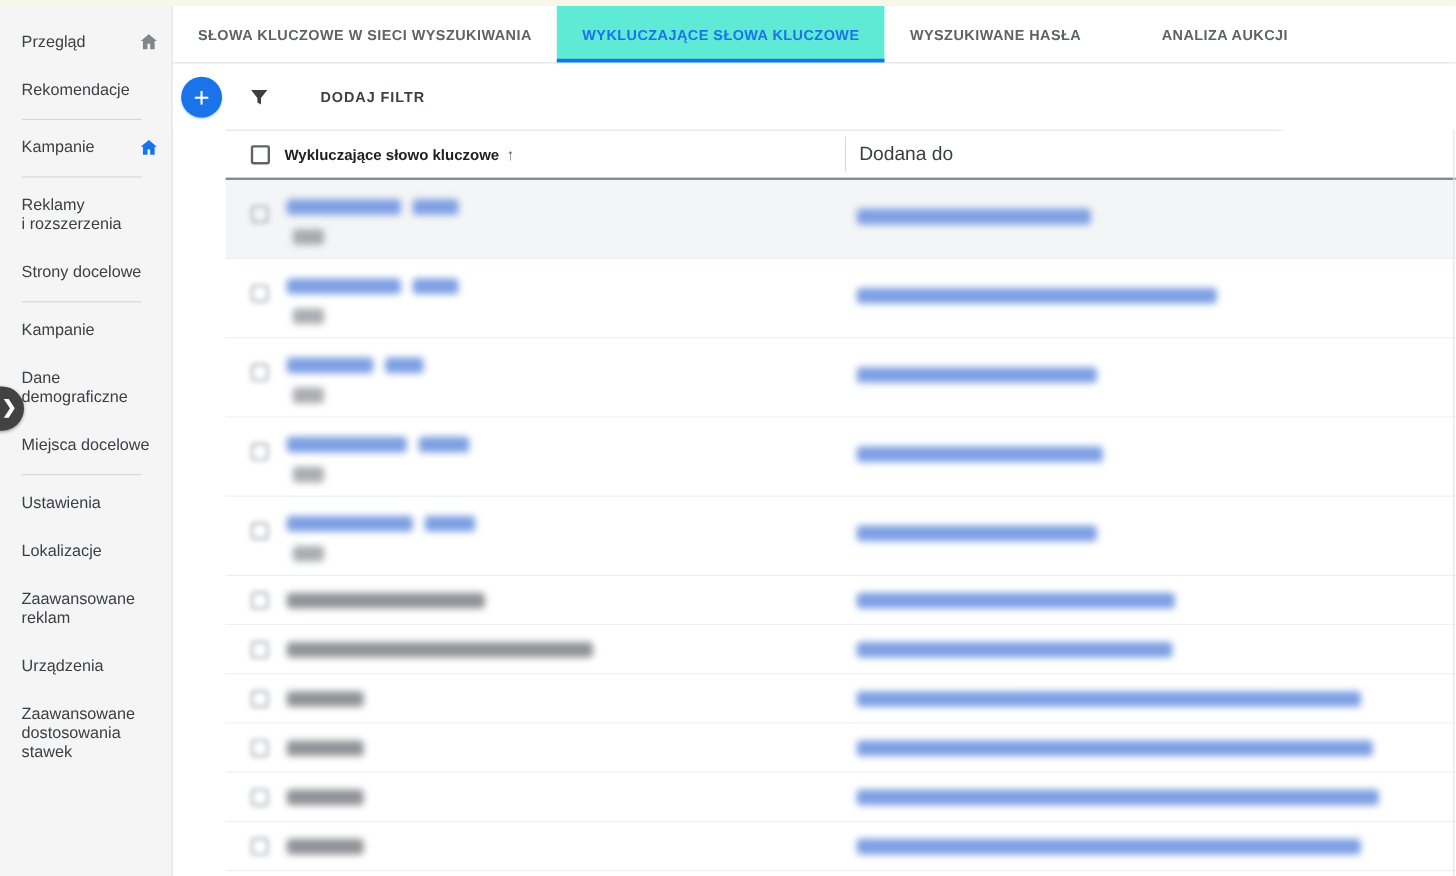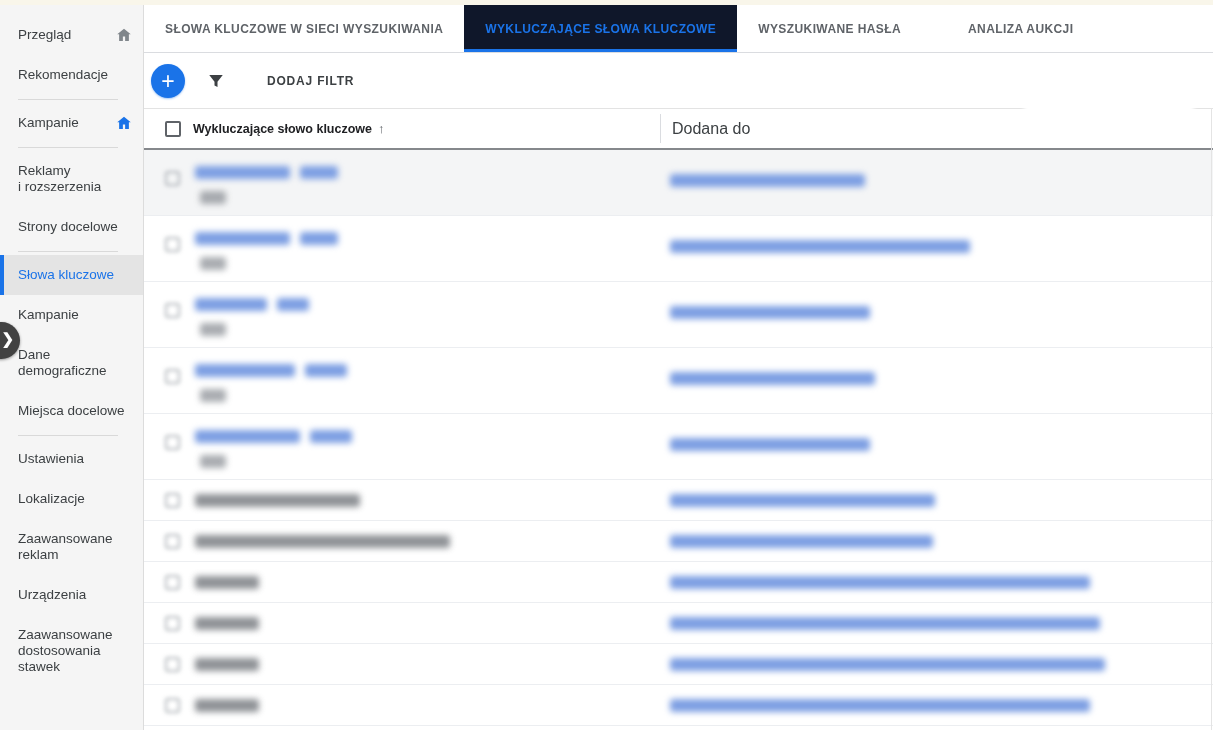--- a/index.html
+++ b/index.html
@@ -27,33 +27,33 @@
     border-radius:50%; background:#424242; border:none; color:#fff; z-index:30;
     box-shadow:0 1px 3px rgba(0,0,0,.4); cursor:pointer; }
   .expand-chevron span { position:absolute; right:6px; top:8px; font-size:15px; font-weight:bold; }
 
   
   .main { position:absolute; left:144px; top:5px; width:1069px; height:725px; background:#fff; }
 
   .tabbar { display:flex; height:48px; border-bottom:1px solid #dadce0; background:#fff; align-items:stretch; }
   .tab { display:flex; align-items:center; padding:0 21px; font-size:12px; font-weight:bold;
     letter-spacing:.4px; color:#5f6368; cursor:pointer; text-transform:uppercase; }
-  .tab.active { background:#0f172a; color:#1a73e8; border-bottom:3px solid #1a73e8; padding-top:3px; }
+  .tab.active { background:#5eead4; color:#1a73e8; border-bottom:3px solid #1a73e8; padding-top:3px; }
 
   .toolbar { height:55px; display:flex; align-items:center; background:#fff; }
   .add-btn { width:34px; height:34px; border-radius:50%; background:#1a73e8; border:none;
     color:#fff; font-size:23px; line-height:30px; margin-left:7px; cursor:pointer;
     box-shadow:0 1px 2px rgba(26,115,232,.4); }
   .filter-btn { display:flex; align-items:center; background:none; border:none; cursor:pointer;
     margin-left:22px; font-family:inherit; }
   .funnel { width:18px; height:18px; fill:#3c4043; }
   .filter-label { margin-left:42px; font-size:12px; font-weight:bold; letter-spacing:.8px;
     color:#3c4043; }
 
-  .table { position:relative; }
+  .table { position:relative;margin-left:44px; }
   .thead { height:42px; border-top:1px solid #e3e3e3; border-bottom:2px solid #85888c;
     display:flex; align-items:center; position:relative; background:#fff; }
   .blur-patch { position:absolute; left:880px; top:-7px; width:170px; height:12px;
     background:#fff; filter:blur(2px); }
   .hcheck { width:16px; height:16px; border:2px solid #5f6368; border-radius:2px;
     margin-left:21px; background:#fff; cursor:pointer; }
   .hlabel1 { margin-left:12px; font-size:12.5px; font-weight:bold; color:#202124; cursor:pointer; }
   .sort-arrow { margin-left:6px; font-size:13px; color:#5f6368; }
   .col-divider { position:absolute; left:516px; top:5px; bottom:5px; width:1px; background:#dadce0; }
   .hlabel2 { position:absolute; left:528px; font-size:16px; color:#3c4043; cursor:pointer; }
@@ -94,23 +94,20 @@
     </div>
     <div class="sb-divider"></div>
     <div class="sb-item lines2">
       <span class="sb-label">Reklamy
 i rozszerzenia</span>
     </div>
     <div class="sb-item">
       <span class="sb-label">Strony docelowe</span>
     </div>
     <div class="sb-divider"></div>
-    <div class="sb-item selected">
-      <span class="sb-label">Słowa kluczowe</span>
-    </div>
     <div class="sb-item">
       <span class="sb-label">Kampanie</span>
     </div>
     <div class="sb-item lines2">
       <span class="sb-label">Dane
 demograficzne</span>
     </div>
     <div class="sb-item">
       <span class="sb-label">Miejsca docelowe</span>
     </div>

